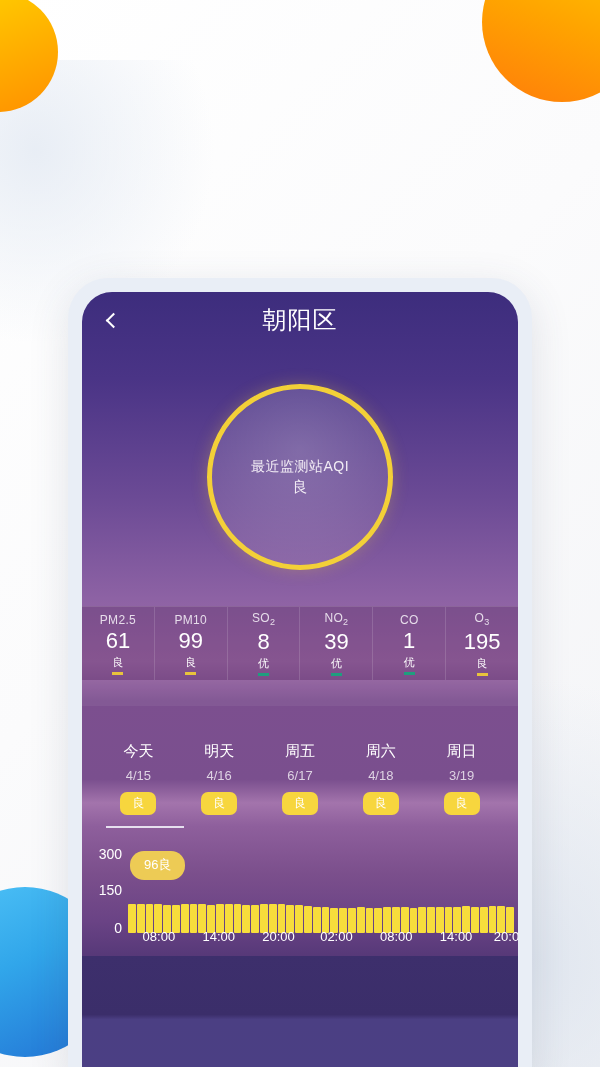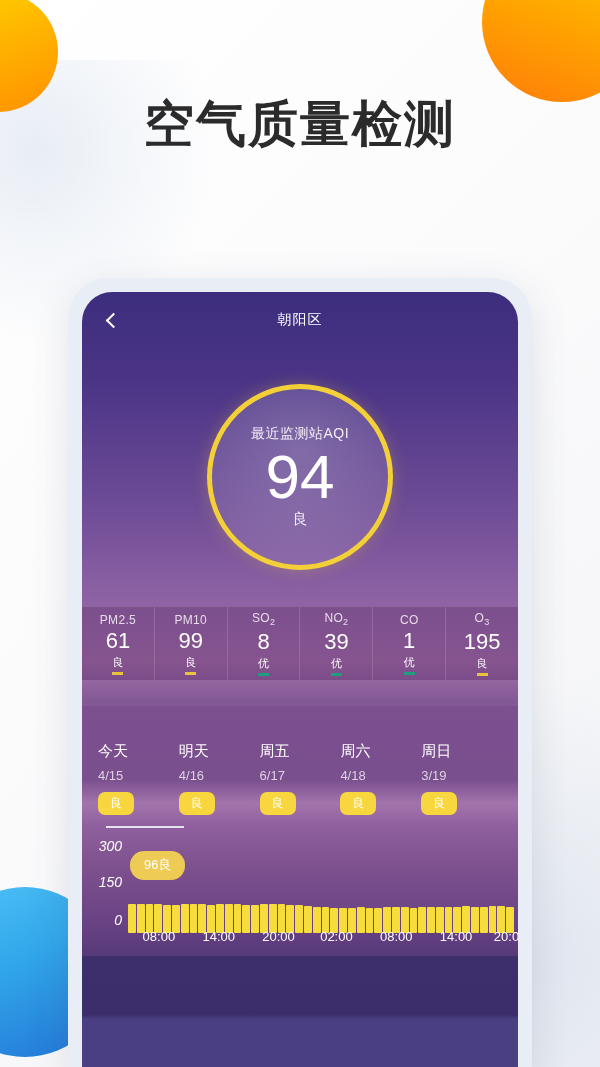--- a/index.html
+++ b/index.html
@@ -88,21 +88,21 @@
   .topbar {
     height: 56px; display: flex; align-items: center; position: relative;
   }
   .back-btn {
     position: absolute; left: 18px; top: 50%; transform: translateY(-50%);
     width: 26px; height: 26px; display: flex; align-items: center; justify-content: center;
   }
   .chev { width: 11px; height: 11px; border-left: 2px solid #ffffff; border-bottom: 2px solid #ffffff;
           transform: rotate(45deg); }
   .topbar-title {
-    width: 100%; text-align: center; color: #ffffff; font-size: 14px; letter-spacing: 1px;
+    width: 100%; text-align: center; color: #ffffff; font-size: 24px; letter-spacing: 1px;
   }
 
   
   .dial-area { height: 258px; display: flex; align-items: center; justify-content: center; }
   .dial {
     width: 186px; height: 186px; border-radius: 50%;
     border: 5px solid #f3d038;
     background: radial-gradient(circle at 50% 35%, rgba(255,255,255,.22), rgba(255,255,255,.10) 70%, rgba(255,255,255,.06) 100%);
     display: flex; flex-direction: column; align-items: center; justify-content: center;
     box-shadow: 0 0 16px rgba(243,208,56,.25);
@@ -127,35 +127,35 @@
   .poll-lvl { font-size: 11px; padding-bottom: 2px; }
   .poll-lvl.good { color: #ffffff; border-bottom: 3px solid #e8c33c; }
   .poll-lvl.excellent { color: #ffffff; border-bottom: 3px solid #1f9e7e; }
 
   .spacer-band { height: 26px; background: rgba(255,255,255,.06); }
 
   
   .forecast { padding: 16px 16px 0 16px; }
   .forecast-title { color: #ffffff; font-size: 18px; letter-spacing: .5px; }
   .forecast-row { display: flex; margin-top: 20px; }
-  .fc-cell { flex: 1; }
+  .fc-cell { flex: 1; text-align: center; }
   .fc-day { color: #ffffff; font-size: 15px; }
   .fc-date { color: #ded3e3; font-size: 13px; margin-top: 7px; }
   .fc-badge {
     display: inline-block; margin-top: 9px;
     background: #f7d63e; color: #ffffff; font-size: 12px;
     border-radius: 7px; padding: 3px 12px;
   }
   .fc-underline-wrap { margin-top: 11px; height: 3px; position: relative; }
   .fc-underline { position: absolute; left: 8px; width: 78px; height: 2px; background: #e6e0ef; }
 
   
   .chart { padding: 12px 0 0 0; position: relative; height: 150px; }
   .chart-inner { position: relative; height: 112px; margin: 0 4px 0 0; }
-  .y-labels { position: absolute; left: 0; top: 0; width: 46px; height: 92px; font-style: italic; }
+  .y-labels { position: absolute; left: 0; top: 8px; width: 46px; height: 92px; }
   .y-lab { position: absolute; right: 6px; color: #ffffff; font-size: 14px; }
   .y-300 { top: -3px; }
   .y-150 { top: 33px; }
   .y-0   { top: 71px; }
   .plot { position: absolute; left: 46px; right: 0; top: 0; height: 92px; }
   .tooltip {
     position: absolute; left: 2px; top: 10px;
     background: #edcb55; color: #ffffff; font-size: 13px;
     border-radius: 14px; padding: 5px 14px 6px;
   }
@@ -173,37 +173,35 @@
 
 <div class="bg-layer">
   <div class="soft-shade-tl"></div>
   <div class="soft-shade-br"></div>
   <div class="blob-orange-left"></div>
   <div class="blob-orange-right"></div>
   <div class="blob-blue-left"></div>
 </div>
 
 <div class="headline-wrap">
-  <div class="headline">空气质量检测</div>
 </div>
 
 <div class="phone">
   <div class="screen">
 
     <div class="topbar">
       <div class="back-btn">
         <span class="chev"></span>
       </div>
       <div class="topbar-title">朝阳区</div>
     </div>
 
     <div class="dial-area">
       <div class="dial">
         <div class="dial-cap">最近监测站AQI</div>
-        <div class="dial-value">94</div>
         <div class="dial-level">良</div>
       </div>
     </div>
 
     <div class="pollutants" id="pollutants">
         <div class="poll-cell">
           <div class="poll-name">PM2.5</div>
           <div class="poll-val">61</div>
           <div class="poll-lvl good">良</div>
         </div>

